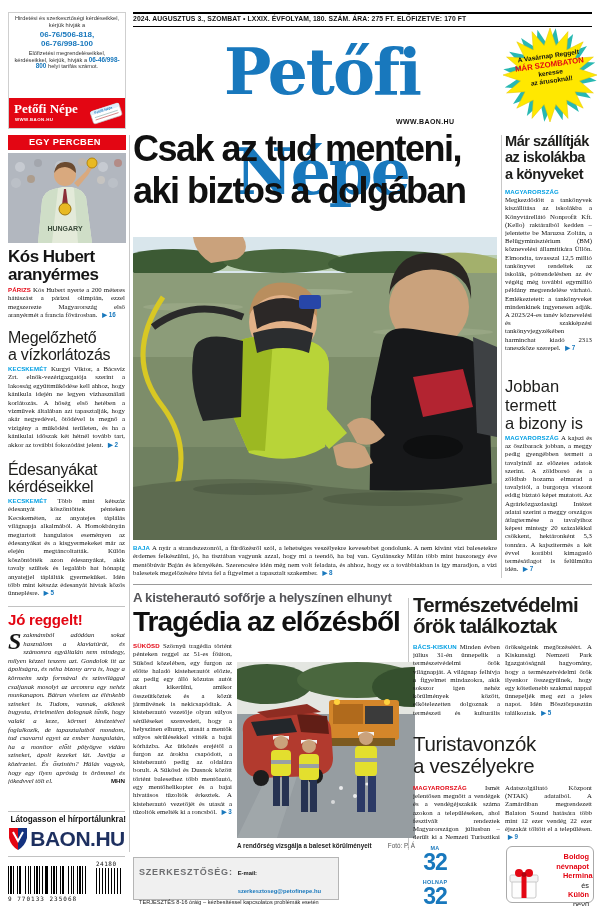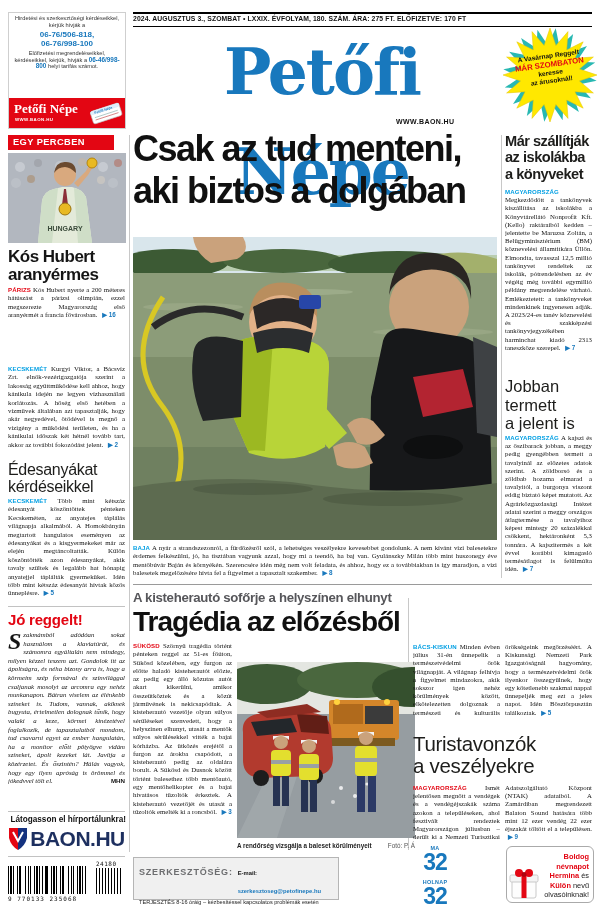--- a/index.html
+++ b/index.html
@@ -30,22 +30,22 @@
   .cb-site{color:#fff;font-size:4.4px;font-weight:bold;padding:2px 0 0 6px;letter-spacing:.4px;}
   .dateline{left:133px;top:15px;width:459px;font-size:6.8px;font-weight:bold;letter-spacing:.1px;color:#111;}
   .masthead{left:128px;top:22px;width:388px;text-align:center;font-family:"DejaVu Serif","Liberation Serif",serif;
             font-weight:bold;font-size:63px;color:#1878bd;letter-spacing:-2px;line-height:100px;}
   .mh-site{left:396px;top:118px;font-size:7px;font-weight:bold;letter-spacing:.4px;color:#111;}
   .burst-txt{position:absolute;left:4px;top:30px;width:86px;text-align:center;transform:rotate(-8deg);}
   .burst-l{font-size:6.6px;font-weight:bold;color:#111;line-height:8px;}
   .burst-red{font-size:7.8px;font-weight:bold;color:#e30613;line-height:9px;}
 
   
-  .banner{left:8px;top:135px;width:106px;height:15px;background:#e30613;color:#fff;font-weight:bold;
-          font-size:9.3px;line-height:15px;padding-left:5px;letter-spacing:.4px;box-sizing:border-box;}
+  .banner{left:8px;top:135px;width:118px;height:15px;background:#e30613;color:#fff;font-weight:bold;
+          font-size:9.3px;line-height:15px;padding-left:21px;letter-spacing:.4px;box-sizing:border-box;}
   .lh1{font-size:17px;line-height:17.6px;letter-spacing:-.5px;}
   .lh2{font-size:16px;line-height:16.8px;letter-spacing:-.3px;}
   .jr-title{font-size:15px;font-weight:bold;color:#e30613;letter-spacing:-.2px;}
   .jr-txt{font-family:"Liberation Serif",serif;font-style:italic;font-size:6.8px;line-height:8.6px;
           text-align:justify;color:#141414;overflow:hidden;}
   .dropcap{float:left;font-size:24px;line-height:21px;padding-right:2px;font-weight:bold;}
   .sig{font-style:normal;font-weight:bold;font-family:"Liberation Sans",sans-serif;font-size:6.2px;float:right;}
   .cta{font-size:8.2px;font-weight:bold;text-align:right;color:#111;}
   .baon-row{display:flex;align-items:center;justify-content:center;gap:3px;}
   .baon-txt{font-size:21px;font-weight:bold;color:#1d2f5f;letter-spacing:-.5px;}
@@ -77,21 +77,21 @@
   .weather{left:348px;top:845px;width:156px;height:58px;}
   .w-row{display:flex;align-items:center;gap:6px;padding-left:18px;flex-direction:column;}
   .w-grp{text-align:center;}
   .w-label{font-size:5.4px;font-weight:bold;color:#1878bd;letter-spacing:.3px;}
   .w-temp{font-size:23px;font-weight:bold;color:#1878bd;line-height:22px;letter-spacing:-1px;}
   .w-txt{font-size:6px;line-height:7.4px;text-align:justify;color:#222;font-weight:bold;margin-top:2px;}
   .nameday{left:506px;top:846px;width:88px;height:57px;border:1px solid #aaa;border-radius:6px;
            box-sizing:border-box;background:#fff;}
   .nd-txt{position:absolute;right:4px;top:5px;width:62px;text-align:right;font-size:7.4px;line-height:9.6px;color:#222;}
   .nd-red{color:#e30613;font-weight:bold;margin-left:20px;}
-  .nd-bold{font-weight:bold;color:#e30613;}
+  .nd-bold{font-weight:bold;color:#e30613;padding-left:36px;}
   svg text{font-family:"Liberation Sans",sans-serif;}
 </style>
 </head>
 <body>
 
 <div class="page">
 
   <div class="abs contact-box">
     <div class="cb-small">Hirdetési és szerkesztőségi kérdéseikkel, kérjük hívják a</div>
     <div class="cb-phone">
@@ -177,20 +177,24 @@
   <div class="abs hl-b lh1" style="left:8px;top:248px;width:118px">
     <div>Kós Hubert</div>
     <div>aranyérmes</div>
   </div>
   <div class="abs body-txt" style="left:8px;top:286px;width:117px;height:42px">
     <span class="loc loc-red">PÁRIZS</span>
     <span>Kós Hubert nyerte a 200 méteres hátúszást a párizsi olimpián, ezzel megszerezte Magyarország első aranyérmét a francia fővárosban.</span>
     <span class="pref">▶ 16</span>
   </div>
 
+  <div class="abs hl-r lh2" style="left:8px;top:330px;width:118px">
+    <div>Megelőzhető</div>
+    <div>a vízkorlátozás</div>
+  </div>
   <div class="abs body-txt" style="left:8px;top:365px;width:117px;height:95px">
     <span class="loc loc-cyan">KECSKEMÉT</span>
     <span>Kurgyi Viktor, a Bácsvíz Zrt. elnök-vezérigazgatója szerint a lakosság együttműködése kell ahhoz, hogy kánikula idején ne legyen vízhasználati korlátozás. A hőség első hetében a vízművek általában azt tapasztalják, hogy akár negyedével, ötödével is megnő a vízigény a működési területen, és ha a kánikulai időszak két hétnél tovább tart, akkor az további fokozódást jelent.</span>
     <span class="pref">▶ 2</span>
   </div>
 
   <div class="abs hl-r lh2" style="left:8px;top:462px;width:118px">
     <div>Édesanyákat</div>
     <div>kérdéseikkel</div>
   </div>
@@ -364,28 +368,32 @@
   </div>
   <div class="abs body-txt" style="left:505px;top:188px;width:87px;height:178px;line-height:8.2px">
     <span class="loc loc-cyan">MAGYARORSZÁG</span>
     <span>Megkezdődött a tankönyvek kiszállítása az iskolákba a Könyvtárellátó Nonprofit Kft. (Kello) raktáraiból kedden – jelentette be Maruzsa Zoltán, a Belügyminisztérium (BM) köznevelési államtitkára Üllőn. Elmondta, tavasszal 12,5 millió tankönyvet rendeltek az iskolák, pótrendelésben az év végéig még további egymillió példány megrendelése várható. Emlékeztetett: a tankönyveket mindenkinek ingyenesen adják. A 2023/24-es tanév köznevelési és szakképzési tankönyvjegyzékében harminchat kiadó 2313 taneszköze szerepel.</span>
     <span class="pref">▶ 7</span>
   </div>
 
   <div class="abs r-hl2">
     <div>Jobban</div>
     <div>termett</div>
-    <div>a jelent is</div>
+    <div>a bizony is</div>
   </div>
   <div class="abs body-txt" style="left:505px;top:434px;width:87px;height:146px;line-height:8.2px">
     <span class="loc loc-cyan">MAGYARORSZÁG</span>
     <span>A kajszi és az őszibarack jobban, a meggy pedig gyengébben termett a tavalyinál az előzetes adatok szerint. A zöldborsó és a zöldbab hozama elmarad a tavalyitól, a burgonya viszont eddig biztató képet mutatott. Az Agrárközgazdasági Intézet adatai szerint a meggy országos átlagtermése a tavalyihoz képest mintegy 20 százalékkal csökkent, hektáronként 5,3 tonnára. A kajszitermés a két évvel korábbi kimagasló termésátlagot is felülmúlta idén.</span>
     <span class="pref">▶ 7</span>
   </div>
 
+  <div class="abs r-hl3">
+    <div>Természetvédelmi</div>
+    <div>őrök találkoztak</div>
+  </div>
   <div class="abs body-txt two-col" style="left:413px;top:643px;width:179px;height:84px;line-height:8.2px">
     <span class="loc loc-cyan">BÁCS-KISKUN</span>
     <span>Minden évben július 31-én ünnepelik a természetvédelmi őrök világnapját. A világnap felhívja a figyelmet mindazokra, akik sokszor igen nehéz körülmények között, elkötelezetten dolgoznak a természeti és kulturális örökségeink megőrzéséért. A Kiskunsági Nemzeti Park Igazgatóságnál hagyomány, hogy a természetvédelmi őrök ilyenkor összegyűlnek, hogy egy kötetlenebb szakmai nappal ünnepeljék meg ezt a jeles napot. Idén Bösztörpusztán találkoztak.</span>
     <span class="pref">▶ 5</span>
   </div>
 
   <div class="abs r-hl4">
     <div>Turistavonzók</div>
     <div>a veszélyekre</div>
   </div>

